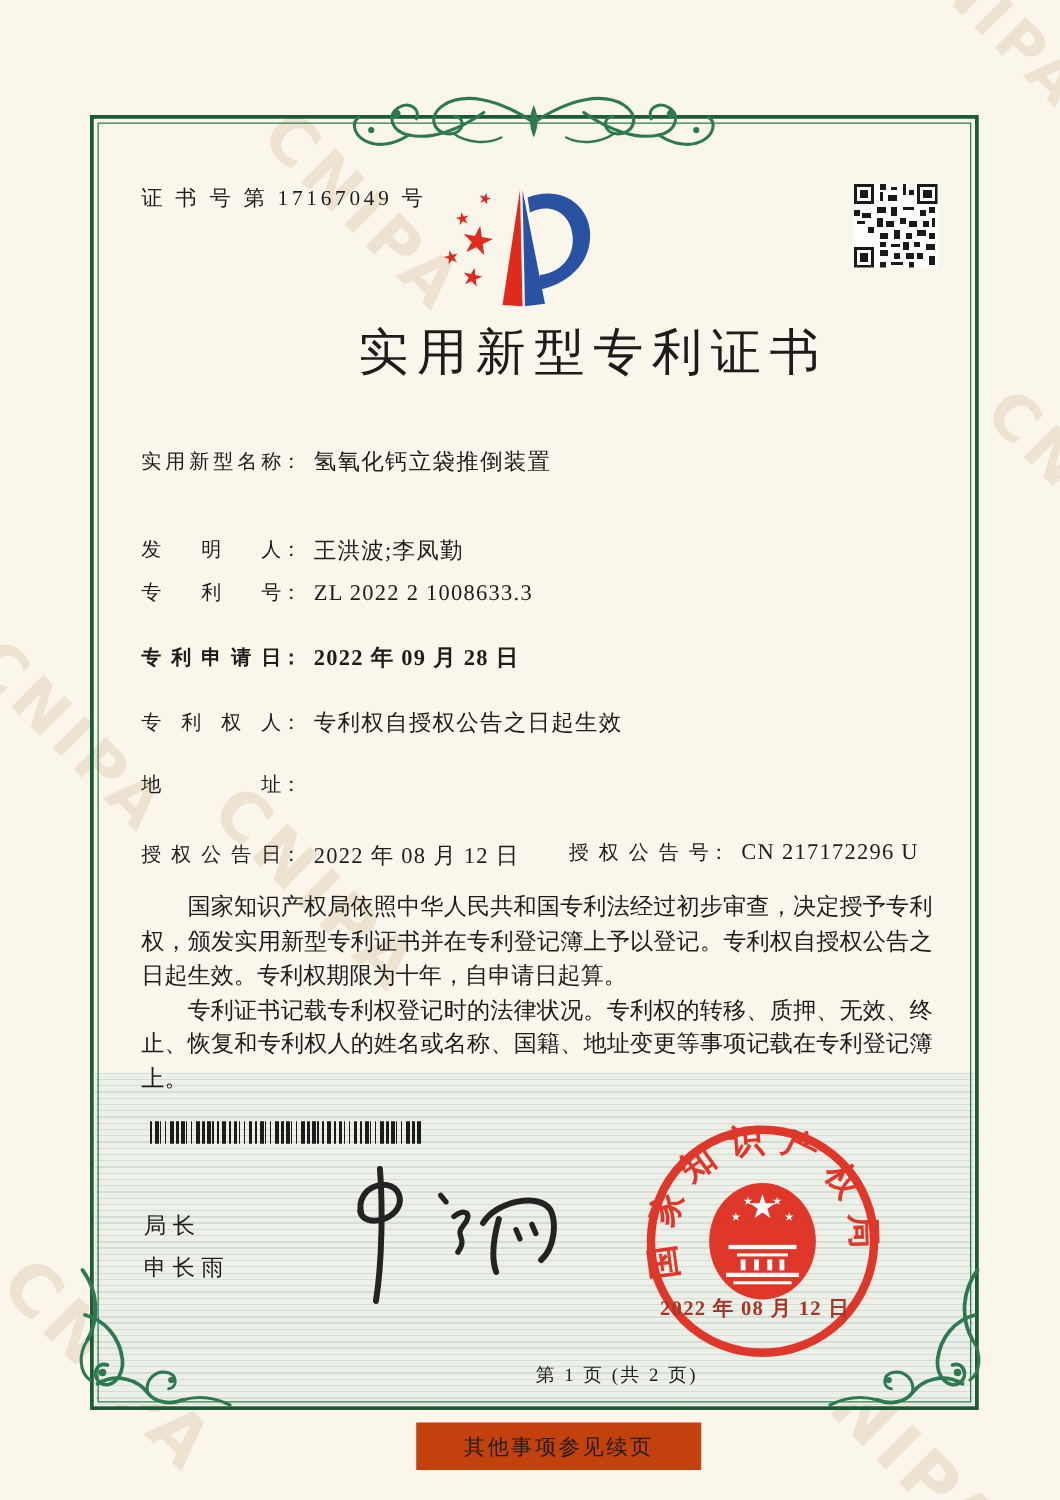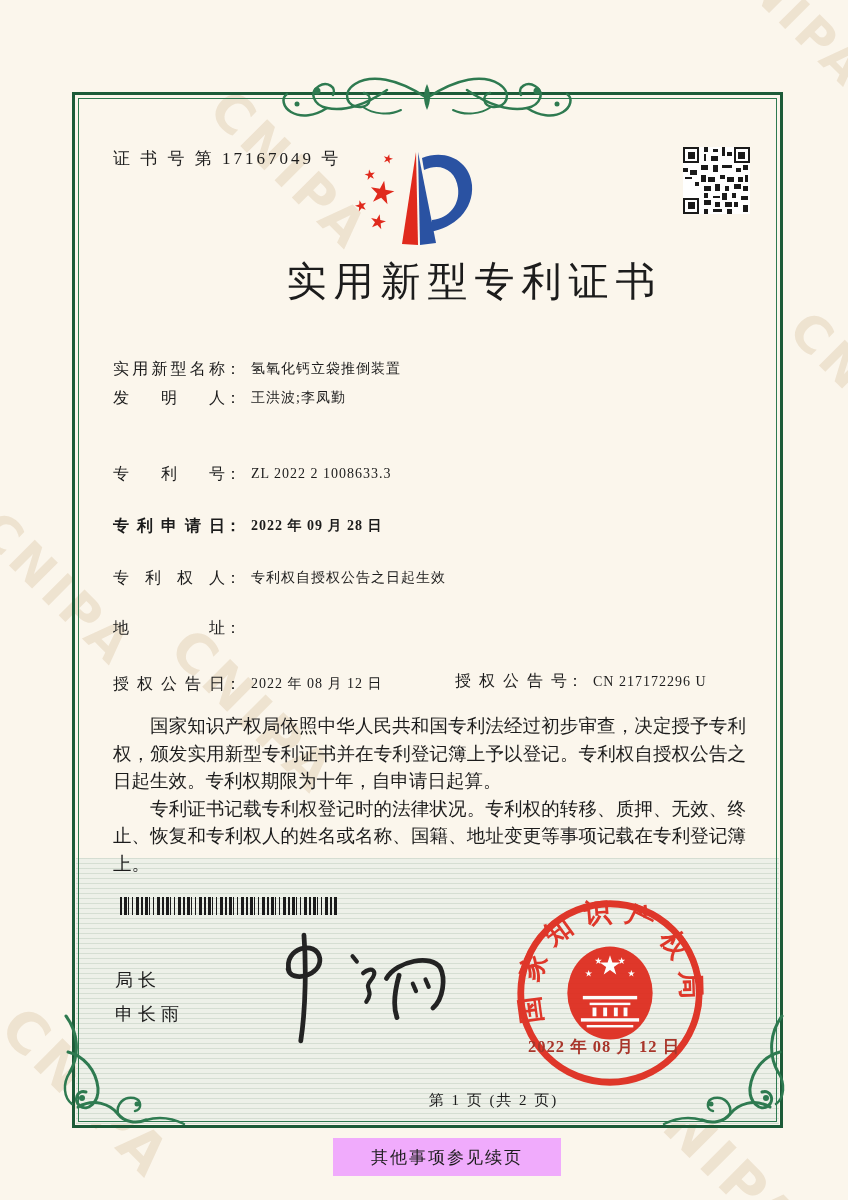--- a/index.html
+++ b/index.html
@@ -63,21 +63,21 @@
     left:113px;width:640px;height:26px;
     display:flex;align-items:center;
     white-space:nowrap;
   }
   .flabel{
     display:inline-block;width:112px;
     font-size:16px;
     text-align:justify;text-align-last:justify;
   }
   .fcolon{font-size:16px;margin-right:10px;}
-  .fvalue{font-size:14px;letter-spacing:1px;}
+  .fvalue{font-size:18px;letter-spacing:1px;}
   .pair2{position:absolute;left:342px;top:0;display:flex;align-items:baseline;}
 
   .paras{
     left:113px;top:713px;width:633px;
     font-size:18.5px;line-height:27.5px;
     text-align:justify;
   }
   .paras p{margin:0;text-indent:2em;}
 
   .barcode{
@@ -101,21 +101,21 @@
     font-weight:bold;white-space:nowrap;
   }
 
   .page-num{
     left:72px;top:1091px;width:843px;
     text-align:center;font-size:15px;letter-spacing:2px;
   }
 
   .note-box{
     left:333px;top:1138px;width:228px;height:38px;
-    background:#f0abfc;
+    background:#c2410c;
     display:flex;align-items:center;justify-content:center;
     font-size:17px;letter-spacing:2px;
   }
 
   .flourish-top{left:267px;top:60px;}
   .flourish-bl{left:58px;top:1012px;}
   .flourish-br{left:655px;top:1012px;transform:scaleX(-1);}
 </style>
 </head>
 <body>
@@ -206,21 +206,21 @@
   </g>
 </svg>
 
 <div class="abs title">实用新型专利证书</div>
 
 <div class="abs frow" style="top:356px;">
   <span class="flabel">实用新型名称</span>
     <span class="fcolon">：</span>
   <span class="fvalue">氢氧化钙立袋推倒装置</span>
 </div>
-<div class="abs frow" style="top:385px;">
+<div class="abs frow" style="top:427px;">
   <span class="flabel">发明人</span>
     <span class="fcolon">：</span>
   <span class="fvalue">王洪波;李凤勤</span>
 </div>
 <div class="abs frow" style="top:461px;">
   <span class="flabel">专利号</span>
     <span class="fcolon">：</span>
   <span class="fvalue">ZL 2022 2 1008633.3</span>
 </div>
 <div class="abs frow" style="top:513px;font-weight:bold;">

